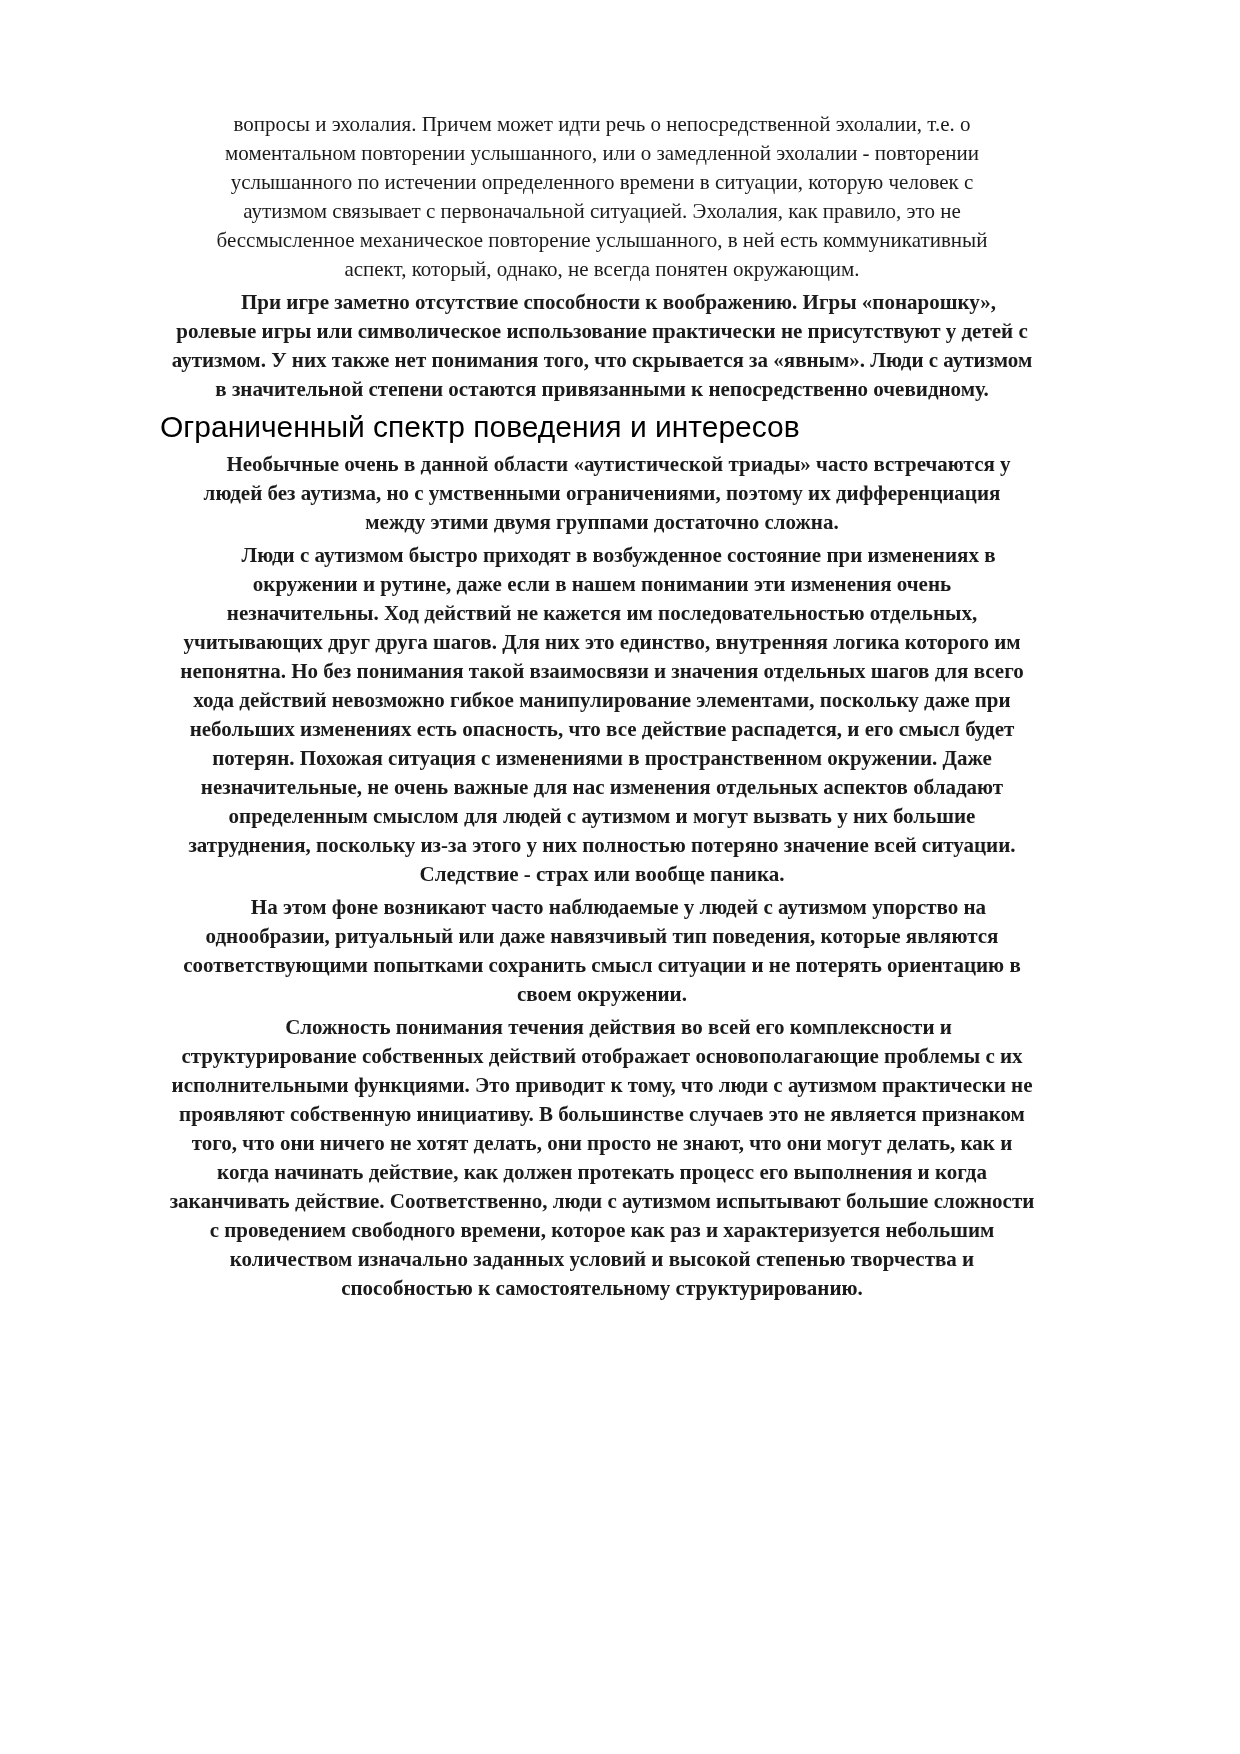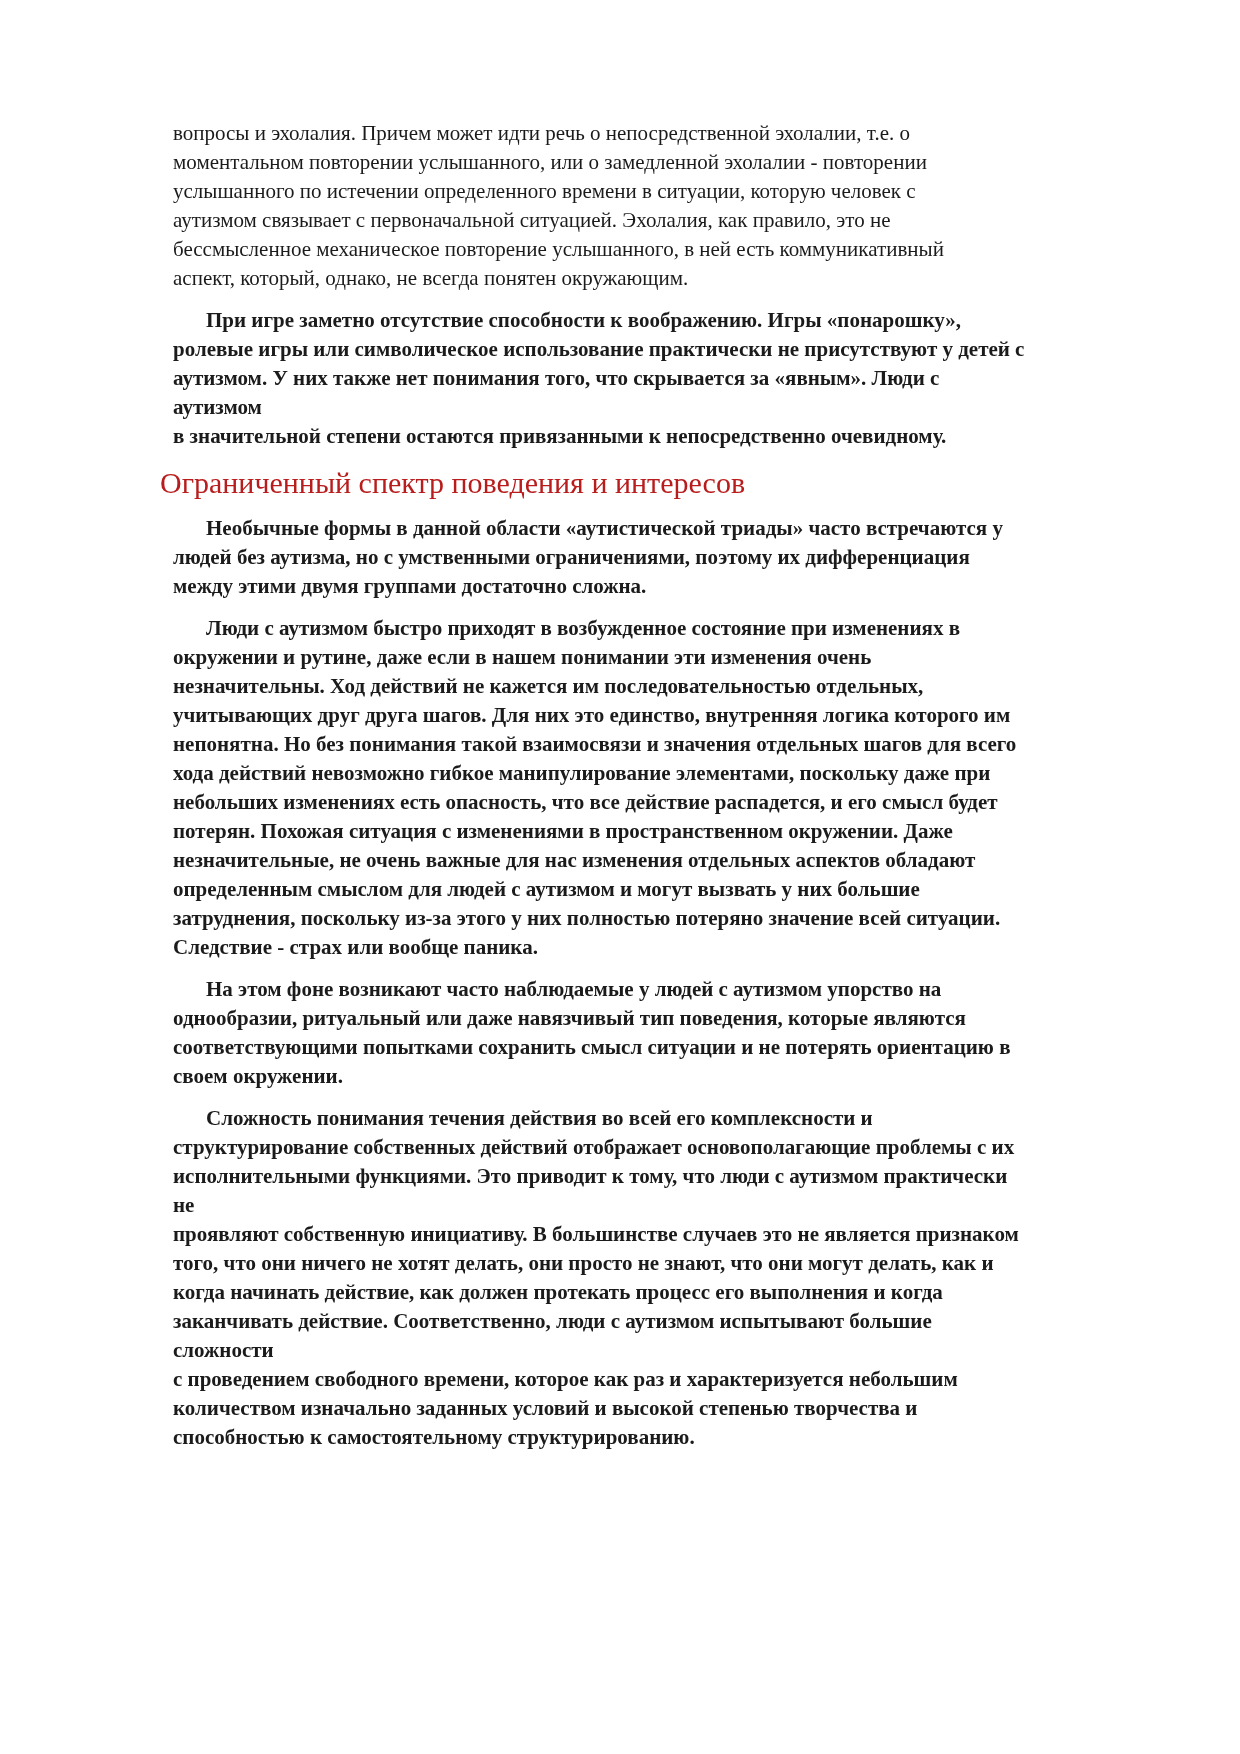--- a/index.html
+++ b/index.html
@@ -14,56 +14,56 @@
     box-sizing: border-box;
     background: #ffffff;
     color: #1b1b1b;
     padding: 106px 196px 0 160px;
     font-family: "Liberation Serif", "DejaVu Serif", serif;
     font-size: 21px;
     line-height: 29px;
     overflow: hidden;
   }
   .para {
-    margin: 13px;
+    margin: 4px;
     white-space: pre-line;
-    text-align: left;
+    text-align: center;
   }
   .para.indent {
     text-indent: 33px;
     font-weight: bold;
   }
   .heading {
-    font-family: Liberation Serif, serif;
+    font-family: Liberation Sans, sans-serif;
     font-size: 30px;
     font-weight: normal;
     line-height: 37px;
     margin: 2px 0 5px 0;
-    color: #b91c1c;
+    color: #000000;
   }
 </style>
 </head>
 <body>
 
 <div class="page">
   <p class="para">вопросы и эхолалия. Причем может идти речь о непосредственной эхолалии, т.е. о
 моментальном повторении услышанного, или о замедленной эхолалии - повторении
 услышанного по истечении определенного времени в ситуации, которую человек с
 аутизмом связывает с первоначальной ситуацией. Эхолалия, как правило, это не
 бессмысленное механическое повторение услышанного, в ней есть коммуникативный
 аспект, который, однако, не всегда понятен окружающим.</p>
 
   <p class="para indent">При игре заметно отсутствие способности к воображению. Игры «понарошку»,
 ролевые игры или символическое использование практически не присутствуют у детей с
 аутизмом. У них также нет понимания того, что скрывается за «явным». Люди с аутизмом
 в значительной степени остаются привязанными к непосредственно очевидному.</p>
 
   <h2 class="heading">Ограниченный спектр поведения и интересов</h2>
 
-  <p class="para indent">Необычные формы в данной области «аутистической триады» часто встречаются у
+  <p class="para indent">Необычные очень в данной области «аутистической триады» часто встречаются у
 людей без аутизма, но с умственными ограничениями, поэтому их дифференциация
 между этими двумя группами достаточно сложна.</p>
 
   <p class="para indent">Люди с аутизмом быстро приходят в возбужденное состояние при изменениях в
 окружении и рутине, даже если в нашем понимании эти изменения очень
 незначительны. Ход действий не кажется им последовательностью отдельных,
 учитывающих друг друга шагов. Для них это единство, внутренняя логика которого им
 непонятна. Но без понимания такой взаимосвязи и значения отдельных шагов для всего
 хода действий невозможно гибкое манипулирование элементами, поскольку даже при
 небольших изменениях есть опасность, что все действие распадется, и его смысл будет

